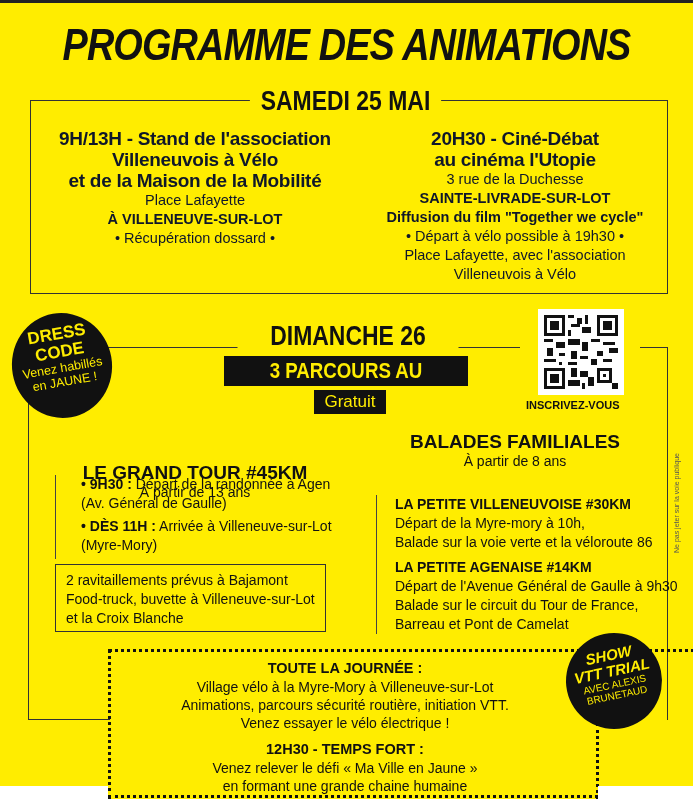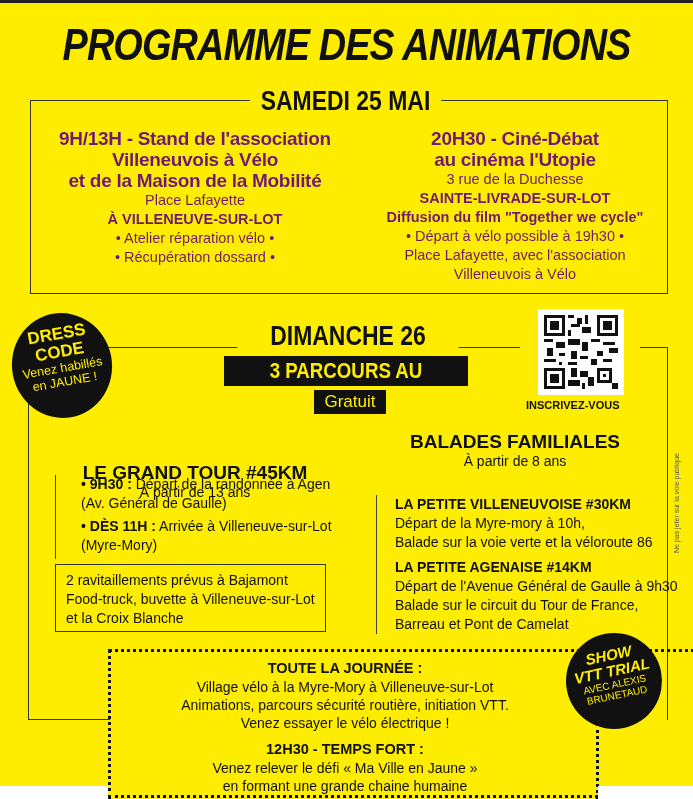--- a/index.html
+++ b/index.html
@@ -13,21 +13,21 @@
     font-family: "Liberation Sans", sans-serif; font-weight: 900; font-style: italic;
     font-size: 44px; letter-spacing: -1px; transform: scaleX(0.86); transform-origin: center;
     color: #111; line-height: 52px; }
 
   .day-title { position: absolute; font-weight: bold; text-align: center; background: #FFED00;
     font-family: "Liberation Sans", sans-serif; padding: 0 12px; color: #111; }
 
   .box-sat { position: absolute; left: 30px; top: 97px; width: 638px; height: 194px; border: 1.5px solid #333; }
   .sat-title { left: 233px; top: 83px; width: 225px; font-size: 27px; line-height: 30px; transform: scaleX(0.85); }
 
-  .col { position: absolute; text-align: center; color: #701a75; }
+  .col { position: absolute; text-align: center; color: #0f172a; }
   .col .head { font-weight: bold; font-size: 19px; line-height: 21px; letter-spacing: -0.3px; }
   .col .line { font-size: 14.5px; line-height: 19px; }
   .col .line.bold { font-weight: bold; }
   .sat-left { left: 40px; top: 125px; width: 310px; }
   .sat-right { left: 365px; top: 125px; width: 300px; }
 
   .box-sun { position: absolute; left: 28px; top: 344px; width: 640px; height: 373px;
     border-top: 1.5px solid #333; border-right: 1.5px solid #333; border-left: 1.5px solid #333; }
   .box-sun-bottom { position: absolute; left: 28px; top: 716px; width: 82px; border-top: 1.5px solid #333; }
   .box-sun-right-gap { position: absolute; left: 520px; top: 335px; width: 120px; height: 20px; background: #FFED00; }
@@ -91,21 +91,20 @@
 
   <div class="box-sat"></div>
   <div class="day-title sat-title">SAMEDI 25 MAI</div>
 
   <div class="col sat-left">
     <div class="head">9H/13H - Stand de l'association</div>
     <div class="head">Villeneuvois à Vélo</div>
     <div class="head">et de la Maison de la Mobilité</div>
     <div class="line">Place Lafayette</div>
     <div class="line bold">À VILLENEUVE-SUR-LOT</div>
-    <div class="line">• Atelier réparation vélo •</div>
     <div class="line">• Récupération dossard •</div>
   </div>
 
   <div class="col sat-right">
     <div class="head">20H30 - Ciné-Débat</div>
     <div class="head">au cinéma l'Utopie</div>
     <div class="line">3 rue de la Duchesse</div>
     <div class="line bold">SAINTE-LIVRADE-SUR-LOT</div>
     <div class="line bold">Diffusion du film "Together we cycle"</div>
     <div class="line">• Départ à vélo possible à 19h30 •</div>

